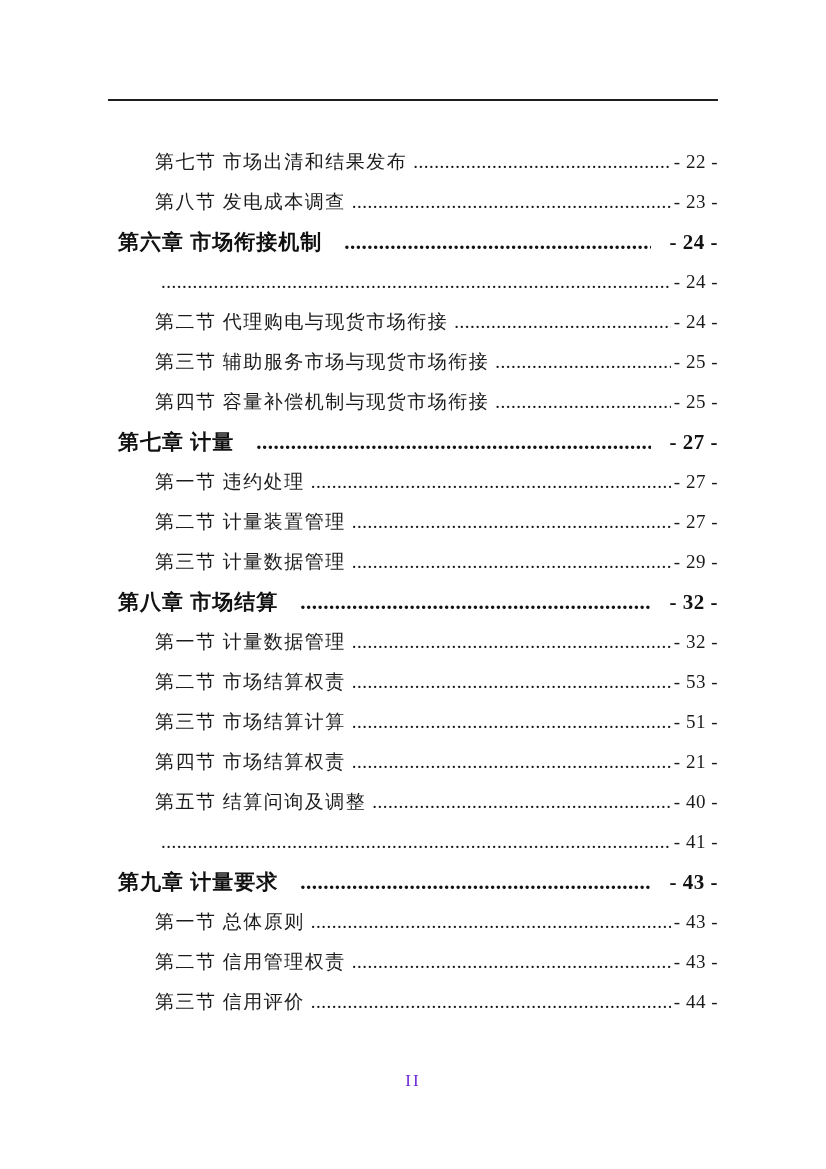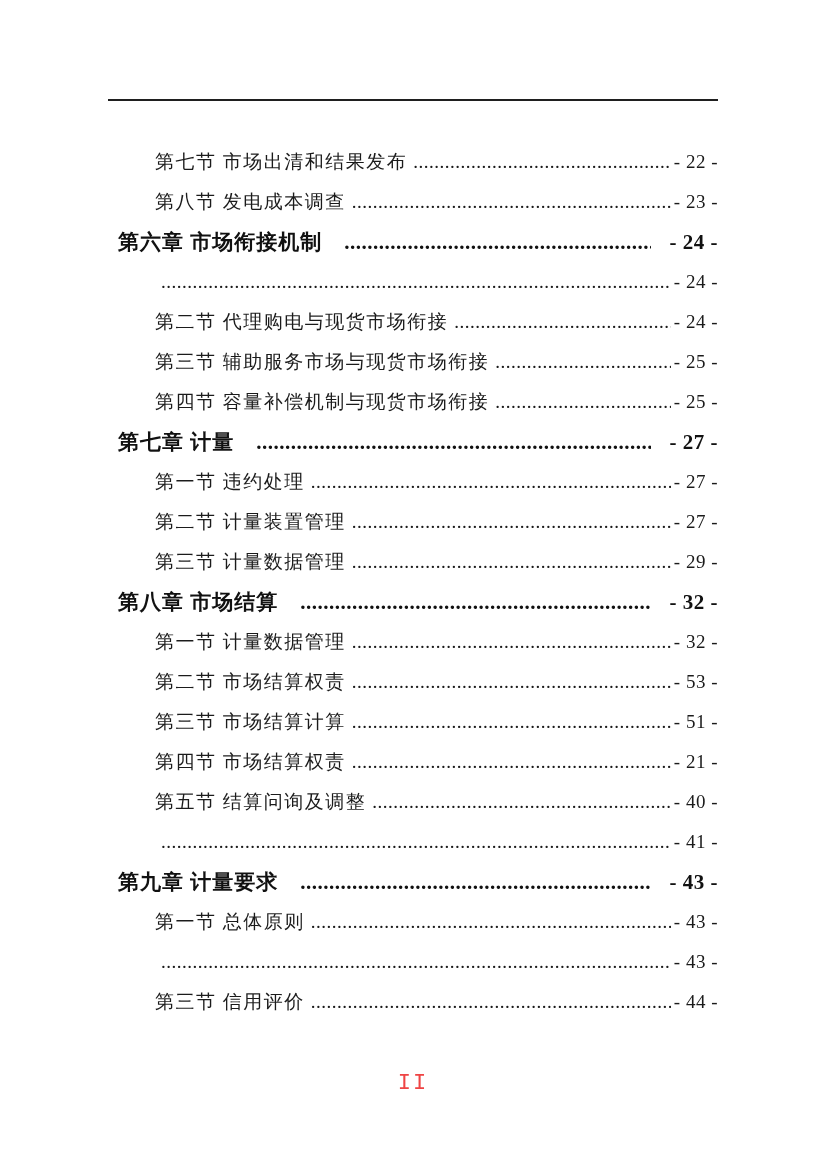--- a/index.html
+++ b/index.html
@@ -70,24 +70,23 @@
   .toc-page {
     flex: 0 0 auto;
     letter-spacing: 0.5px;
   }
   .footer {
     position: absolute;
     left: 0;
     right: 0;
     top: 1071px;
     text-align: center;
-    font-size: 22px;
+    font-size: 17px;
     letter-spacing: 2px;
-    color: #ef4444;
-    font-family: Liberation Mono, monospace;
+    color: #6d28d9;
   }
 </style>
 </head>
 <body>
 
 <div class="page">
 
   <div class="header-rule"></div>
 
   <div class="toc">
@@ -183,20 +182,21 @@
       <span class="toc-label">第九章 计量要求</span>
       <span class="toc-dots"></span>
       <span class="toc-page">- 43 -</span>
     </div>
       <div class="toc-row level-section">
       <span class="toc-label">第一节 总体原则</span>
       <span class="toc-dots"></span>
       <span class="toc-page">- 43 -</span>
     </div>
       <div class="toc-row level-section">
+      <span class="toc-label">第二节 信用管理权责</span>
       <span class="toc-dots"></span>
       <span class="toc-page">- 43 -</span>
     </div>
       <div class="toc-row level-section">
       <span class="toc-label">第三节 信用评价</span>
       <span class="toc-dots"></span>
       <span class="toc-page">- 44 -</span>
     </div>
     </div>
 

